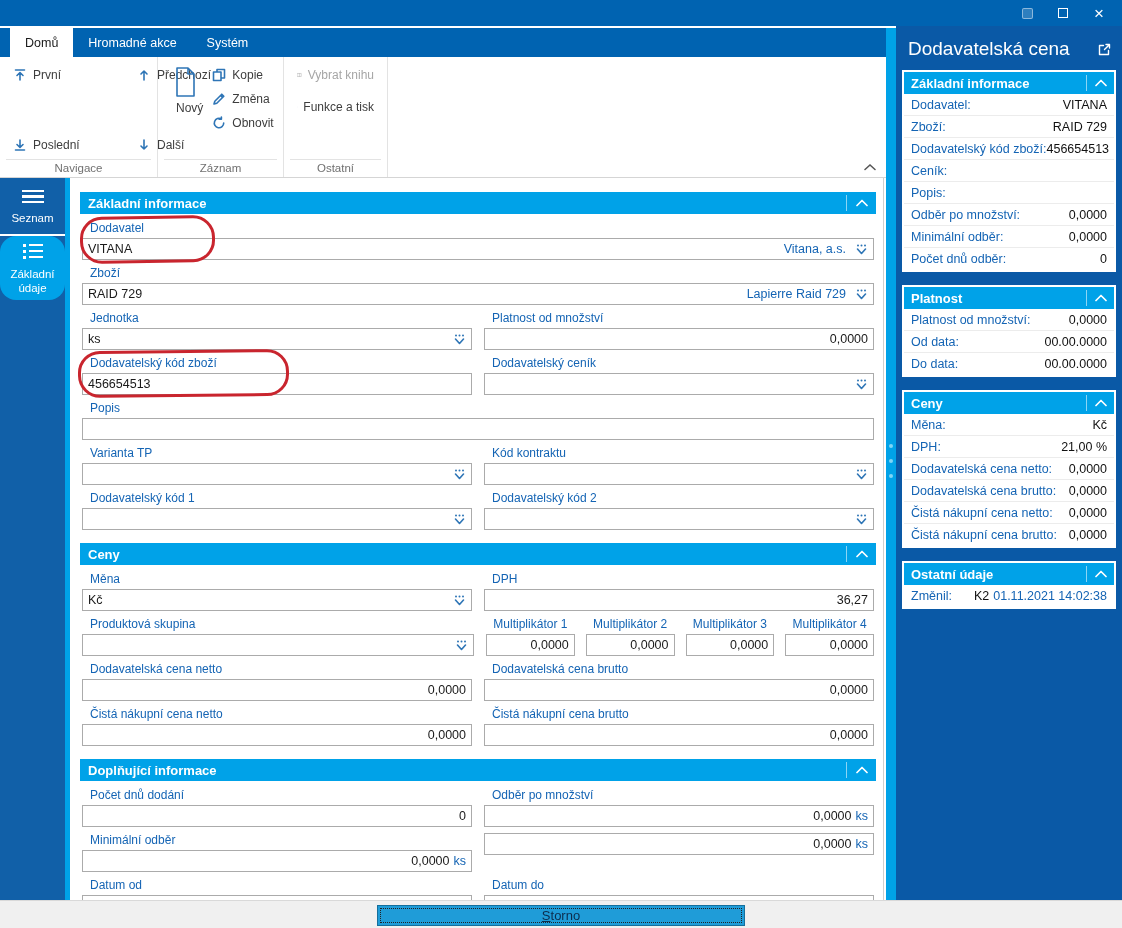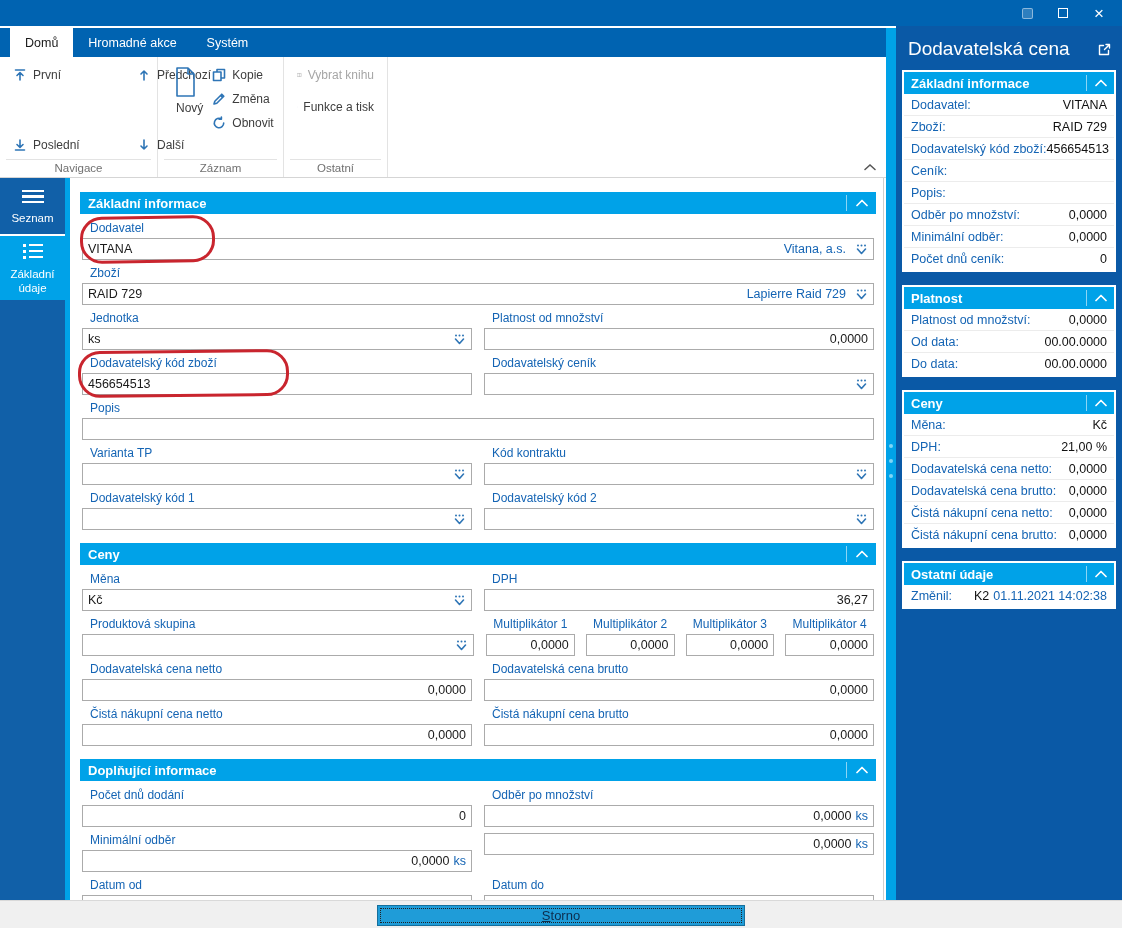--- a/index.html
+++ b/index.html
@@ -38,21 +38,21 @@
   .rbtn-big { width:52px; display:flex; flex-direction:column; align-items:center; padding-top:3px;
     font-size:12px; color:#3d3d3d; cursor:default; }
   .rbtn-big .blabel { margin-top:3px;margin-left:10px; }
   .vcol { display:flex; flex-direction:column; }
   #ribbon-collapse { position:absolute; right:10px; bottom:6px; cursor:default; }
 
   
   #content { position:absolute; left:0; top:152px; width:886px; height:748px; background:#fff; }
   #sidebar { position:absolute; left:0; top:0; width:65px; height:743px; background:#1160a8; }
   .sb-item { width:65px; display:flex; flex-direction:column; align-items:center; justify-content:center;
-    color:#fff; font-size:11.5px; text-align:center; line-height:1.25; cursor:default; padding:6px 2px; }
+    color:#fff; font-size:11.5px; text-align:center; line-height:1.25; cursor:default; padding:6px 2px;border-radius:16px; }
   .sb-item .sb-ic { margin-bottom:5px; }
   .sb-item.active { background:#00a2e8; }
   #sb-sep { height:2px; background:#fff; }
   #sb-accent { position:absolute; left:65px; top:0; width:5px; height:743px; background:#00a2e8; }
   .ham { width:22px; }
   .ham i { display:block; height:2.5px; background:#fff; margin:3px 0; }
   .lst { width:20px; }
   .lst i { display:flex; align-items:center; margin:3px 0; }
   .lst i b { width:3px; height:3px; background:#fff; margin-right:3px; }
   .lst i s { flex:1; height:2px; background:#fff; }
@@ -663,21 +663,21 @@
 
           <div class="irow">
             <span class="il">Minimální odběr:</span>
             <span class="ivwrap">
               <span class="iv">0,0000</span>
 
             </span>
           </div>
 
           <div class="irow">
-            <span class="il">Počet dnů ceník:</span>
+            <span class="il">Počet dnů odběr:</span>
             <span class="ivwrap">
               <span class="iv">0</span>
 
             </span>
           </div>
 
       </section>
 
       <section class="card">
         <div class="card-h">

